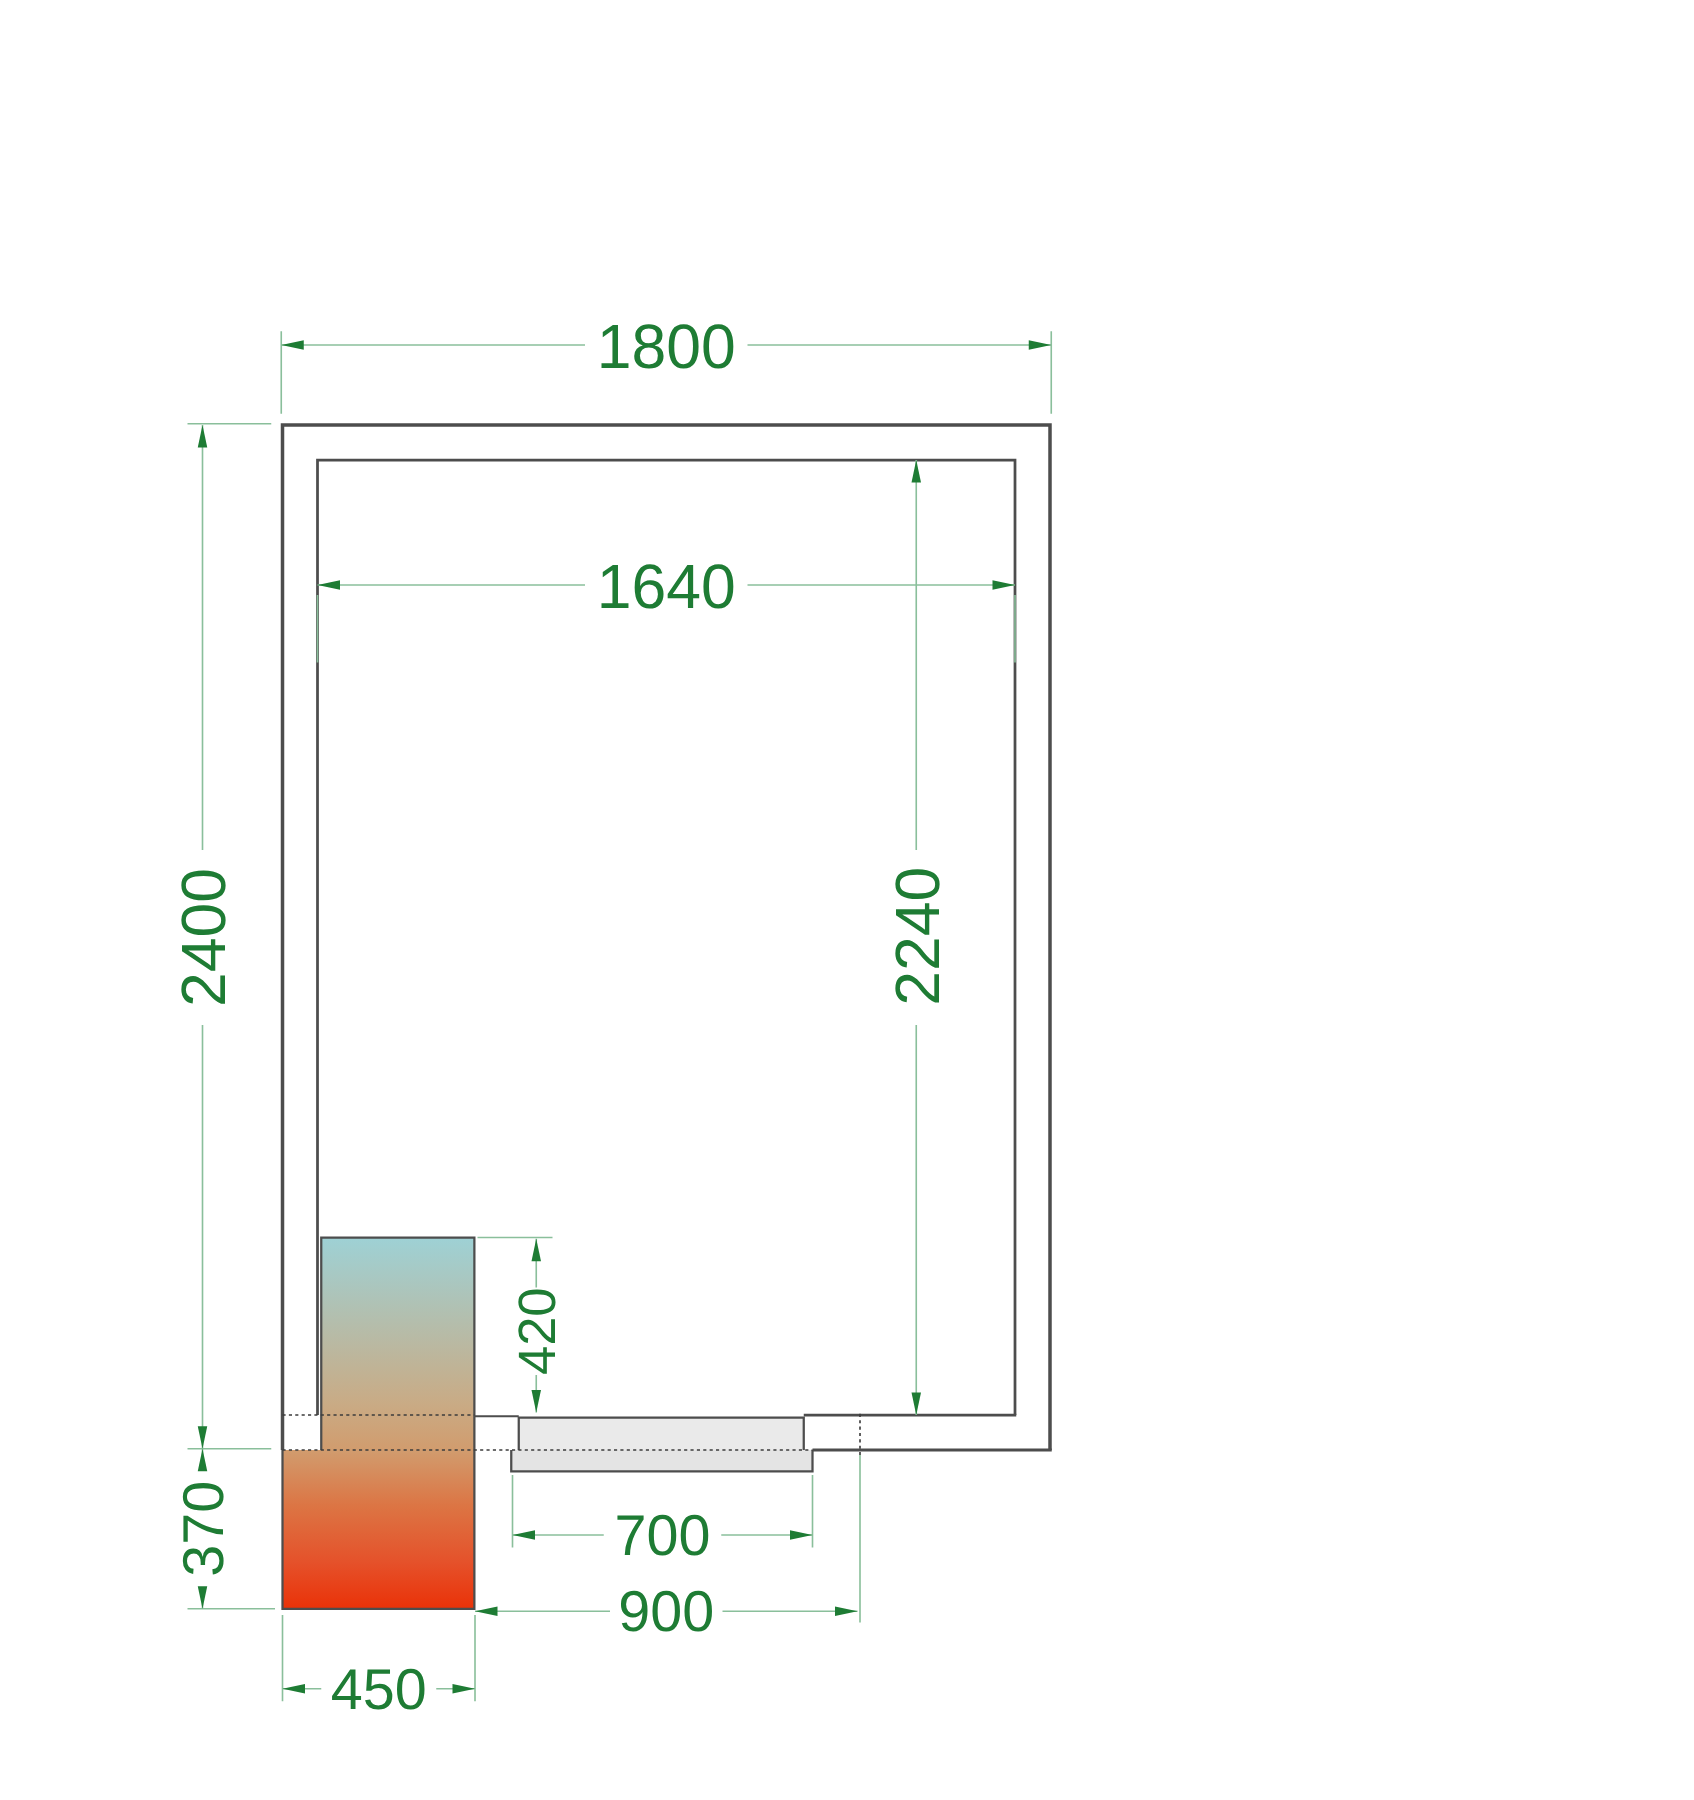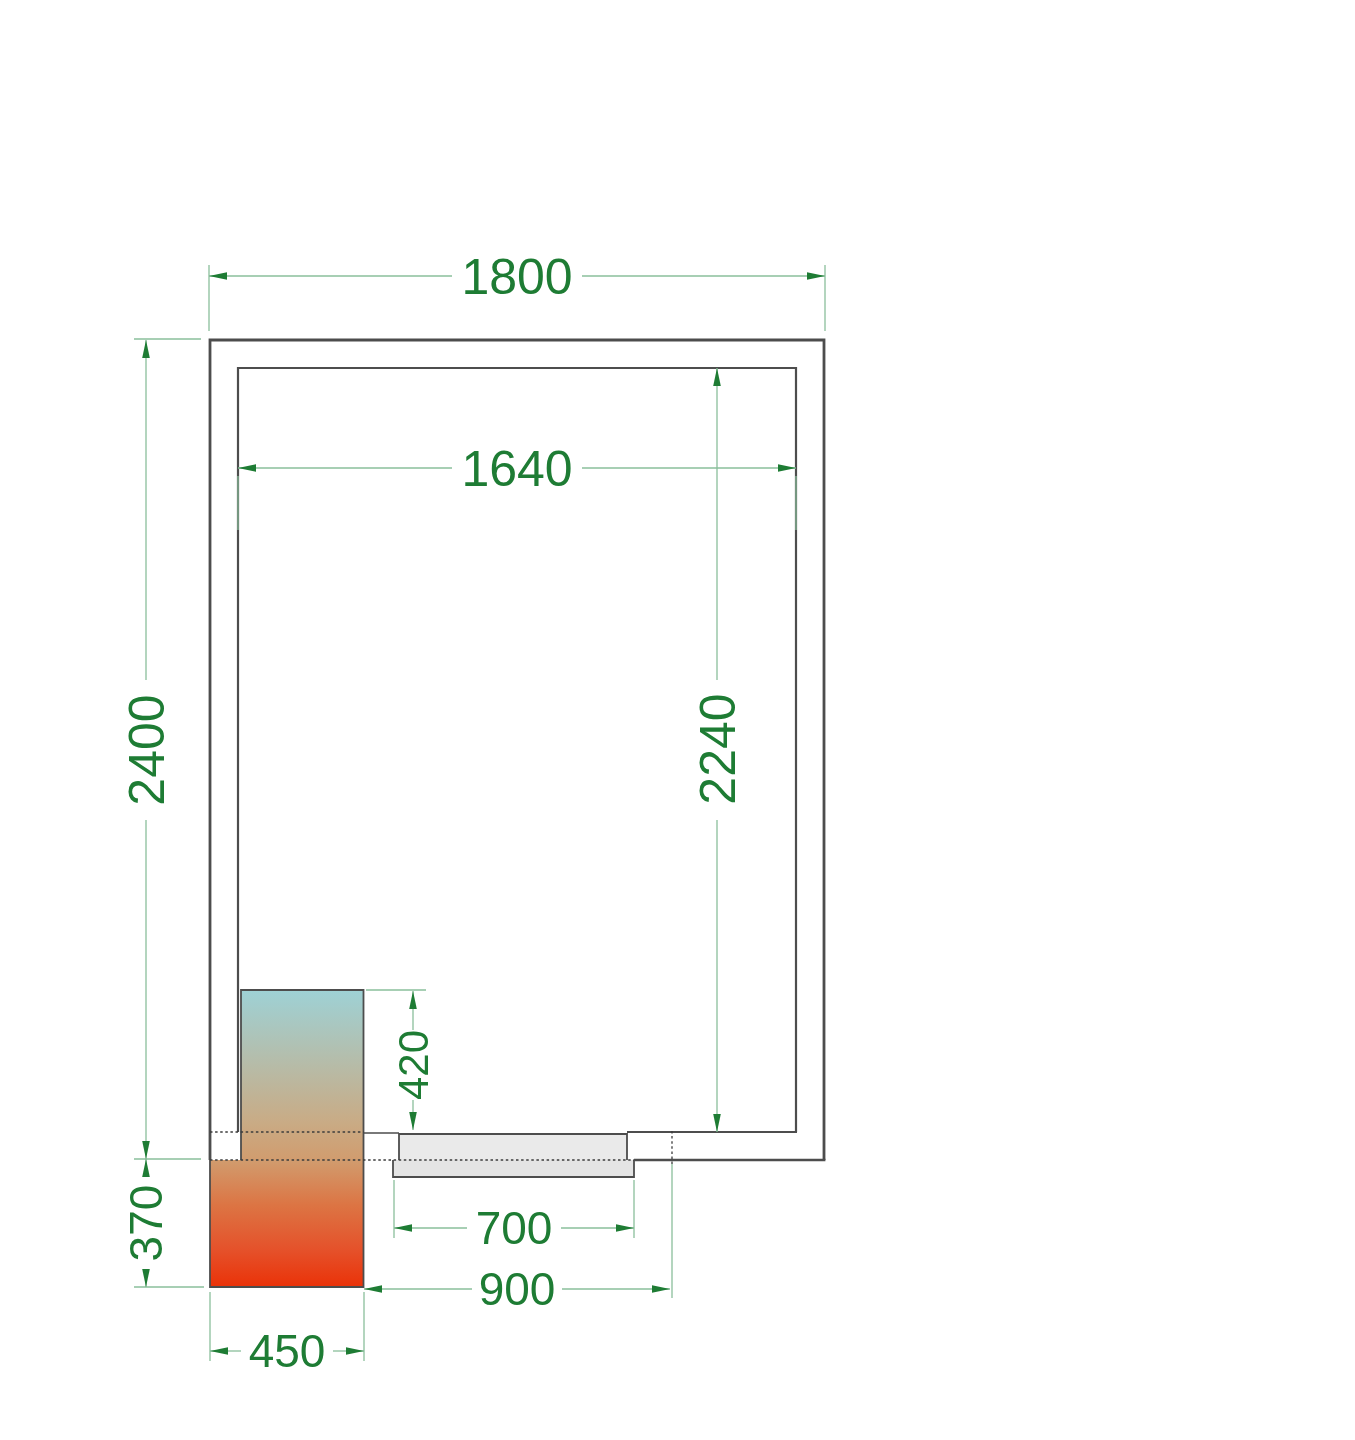--- a/index.html
+++ b/index.html
@@ -1,17 +1,17 @@
 <!DOCTYPE html>
 <html><head>
 <meta charset="utf-8">
 <style>
   html,body{margin:0;padding:0;background:#ffffff;}
   .canvas{position:relative;width:1199px;height:1440px;background:#ffffff;overflow:hidden;
-          font-family:"Liberation Sans", sans-serif;}
+          font-family:"Liberation Sans", sans-serif;margin-left:16px;}
   svg{position:absolute;left:0;top:0;}
   .wall{fill:none;}
   .seg{fill:none;}
   .hidden-line{fill:none;stroke-dasharray:2.5 2.6;stroke-width:1.3;}
   .ext{fill:none;stroke-width:1.3;}
   .dimline{fill:none;stroke-width:1.3;}
   .unit-stroke{fill:none;stroke-width:1.8;}
   .slab-stroke{fill:none;stroke-width:1.8;}
   text{font-family:"Liberation Sans", sans-serif;}
   .t50{font-size:50px;}

